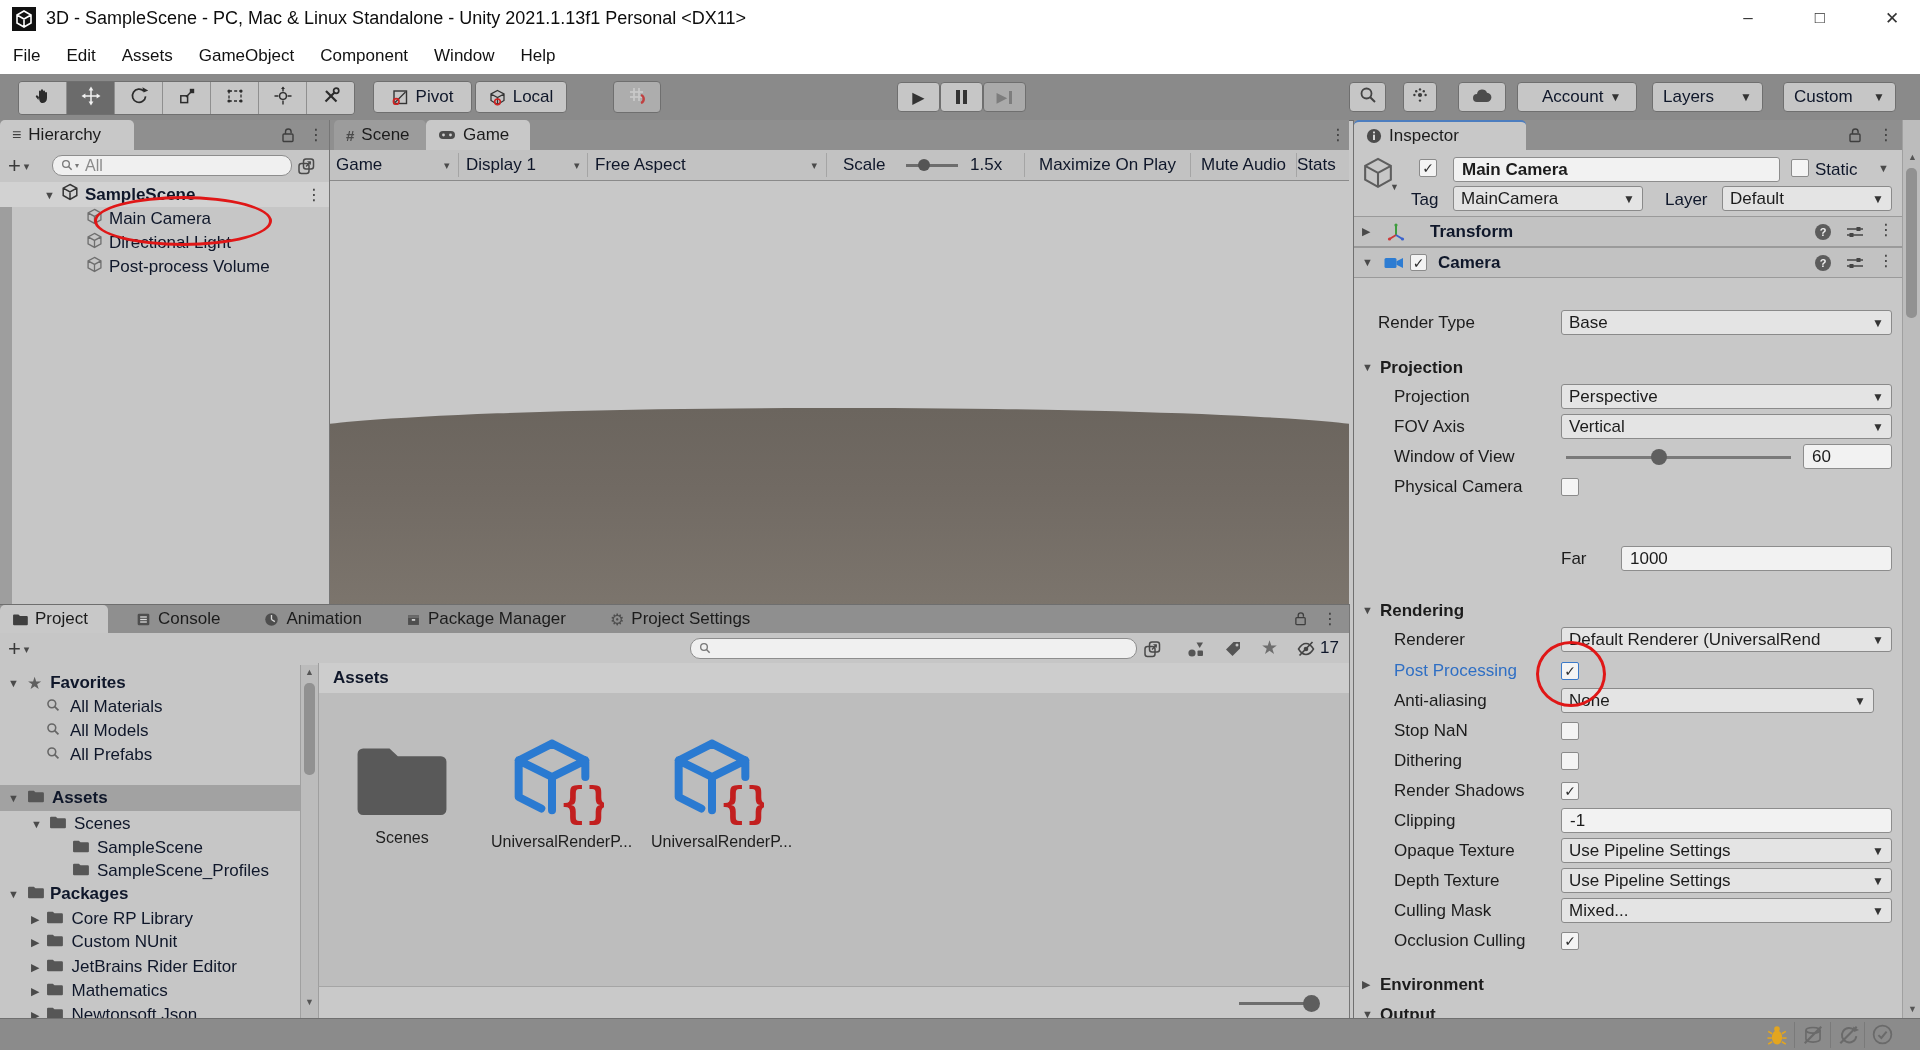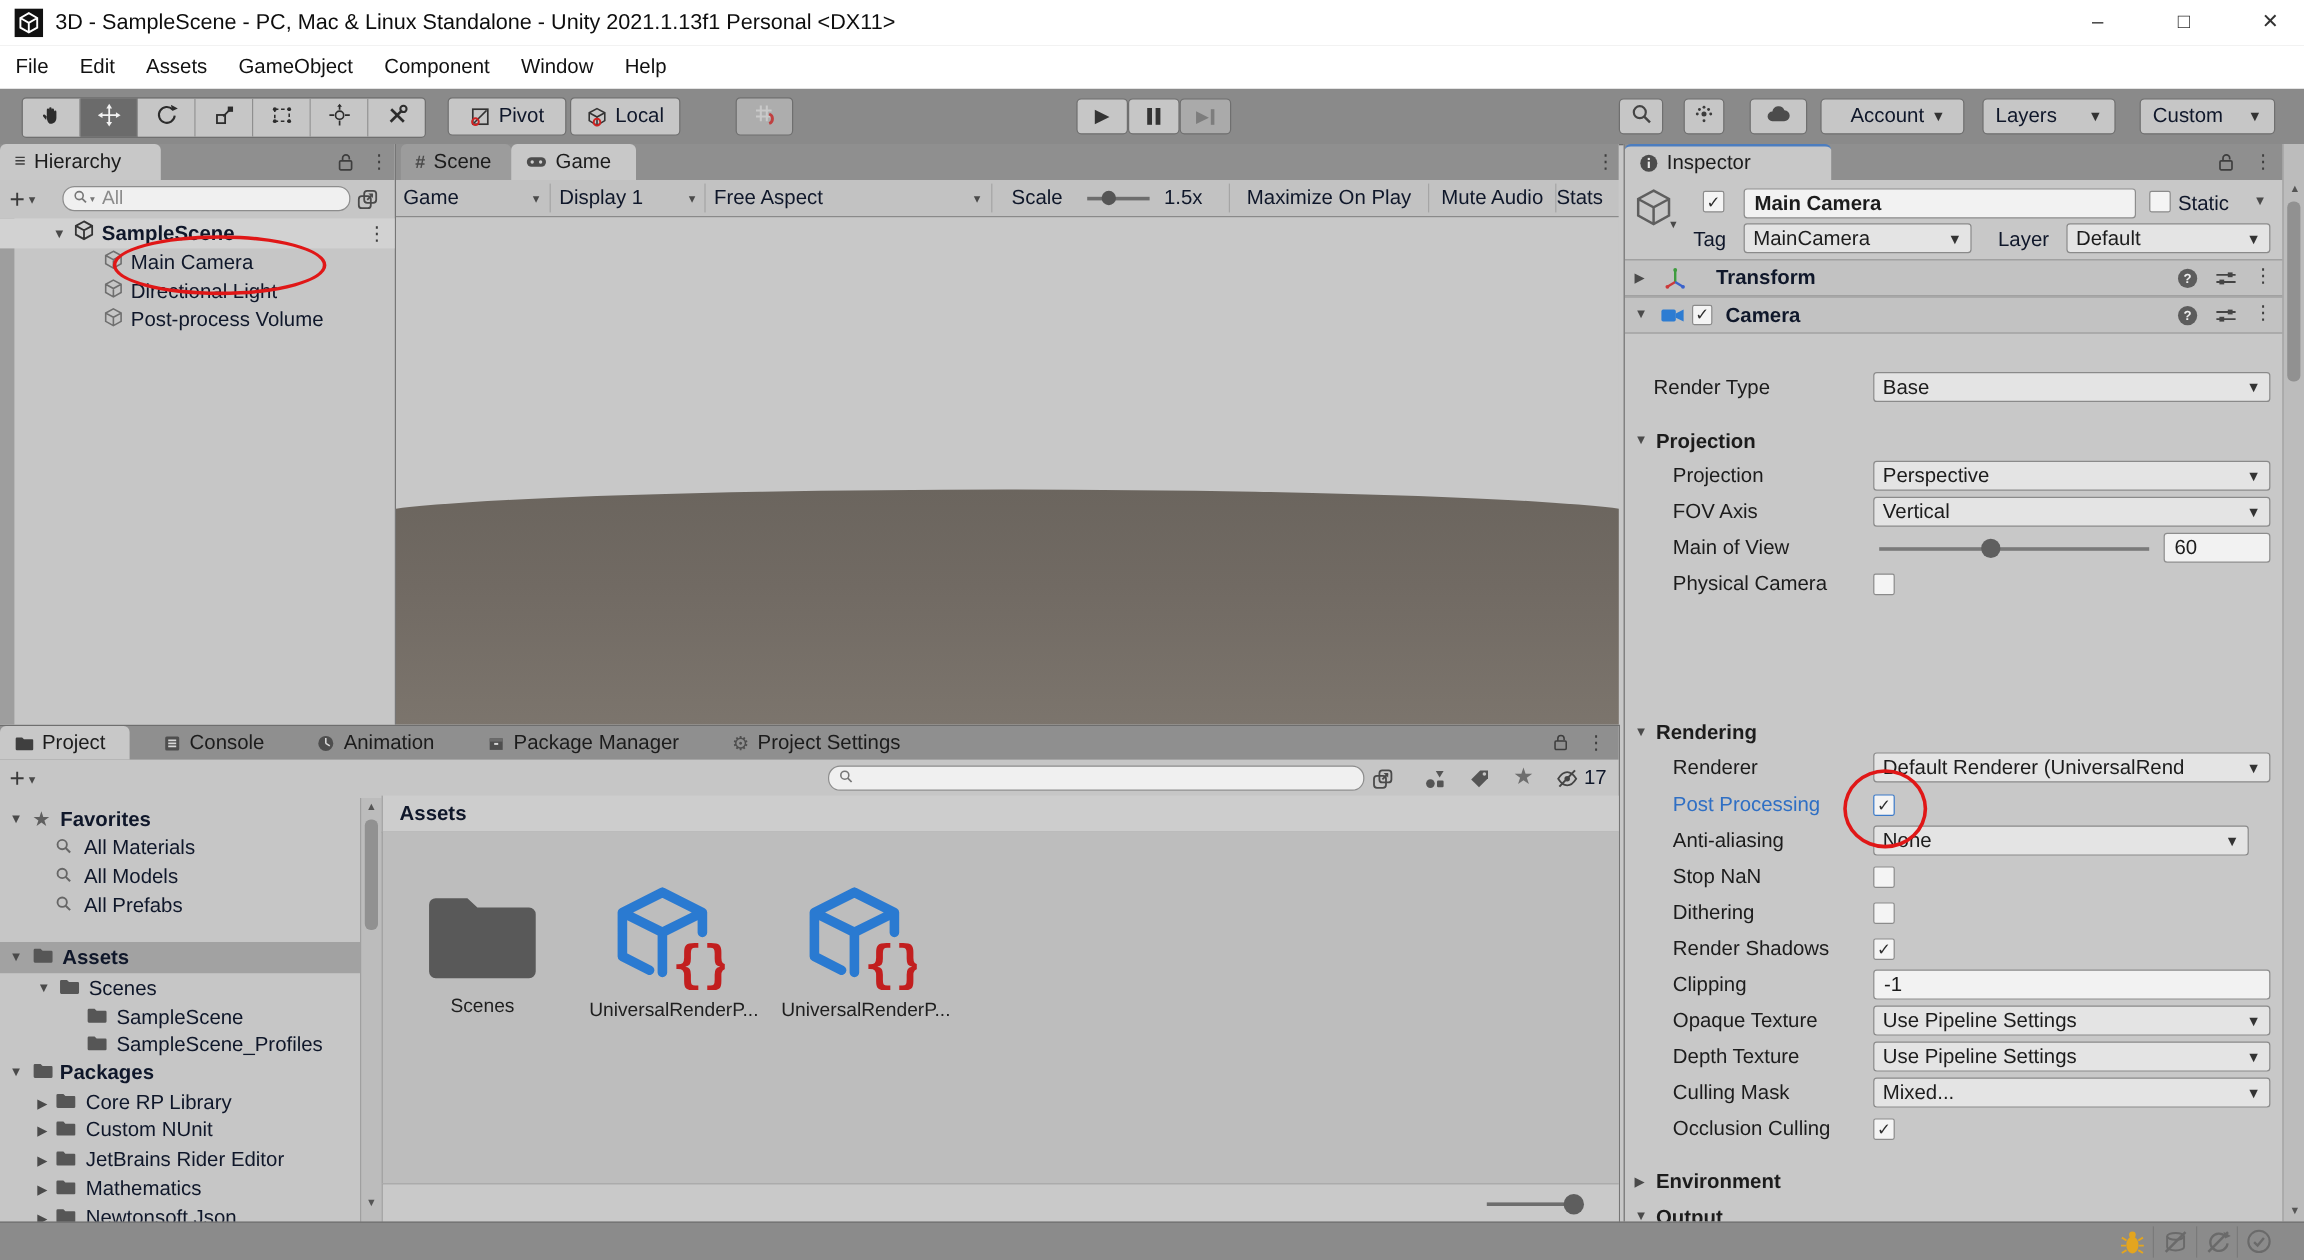--- a/index.html
+++ b/index.html
@@ -677,30 +677,36 @@
         </div>
     </div>
     <div class="irow" style="top:292px">
       <span class="ilabel" style="left:40px">FOV Axis</span>
       <div class="dd" style="left:207px;top:2px;width:331px">
           <span>Vertical</span>
           <span class="arr">▼</span>
         </div>
     </div>
     <div class="irow" style="top:322px">
-      <span class="ilabel" style="left:40px">Main of View</span>
+      <span class="ilabel" style="left:40px">Window of View</span>
       <div class="abs" style="left:212px;top:14px;width:225px;height:2.5px;background:#7a7a7a"></div>
       <div class="abs" style="left:297px;top:7px;width:16px;height:16px;border-radius:50%;background:#5f5f5f"></div>
       <div class="inp" style="left:449px;top:2px;width:89px">
           <span>60</span>
         </div>
     </div>
     <div class="irow" style="top:352px">
       <span class="ilabel" style="left:40px">Physical Camera</span>
       <div class="cb" style="left:207px;top:6px"></div>
+    </div>
+    <div class="irow" style="top:424px">
+      <span class="ilabel" style="left:207px">Far</span>
+      <div class="inp" style="left:267px;top:2px;width:271px">
+          <span>1000</span>
+        </div>
     </div>
 
     <div class="irow" style="top:476px">
       <span class="tri abs" style="left:8px;top:8px">▼</span>
       <span class="ilabel bold" style="left:26px">Rendering</span>
     </div>
     <div class="irow" style="top:505px">
       <span class="ilabel" style="left:40px">Renderer</span>
       <div class="dd" style="left:207px;top:2px;width:331px">
           <span style="overflow:hidden;white-space:nowrap">Default Renderer (UniversalRend</span>

